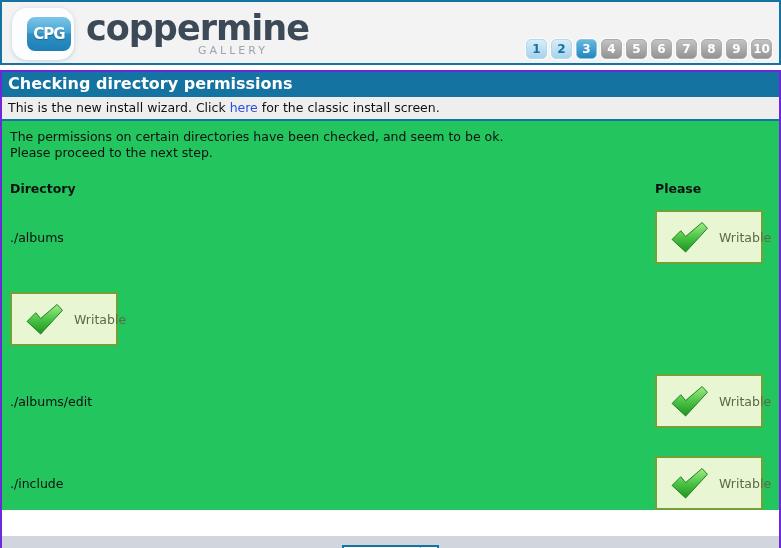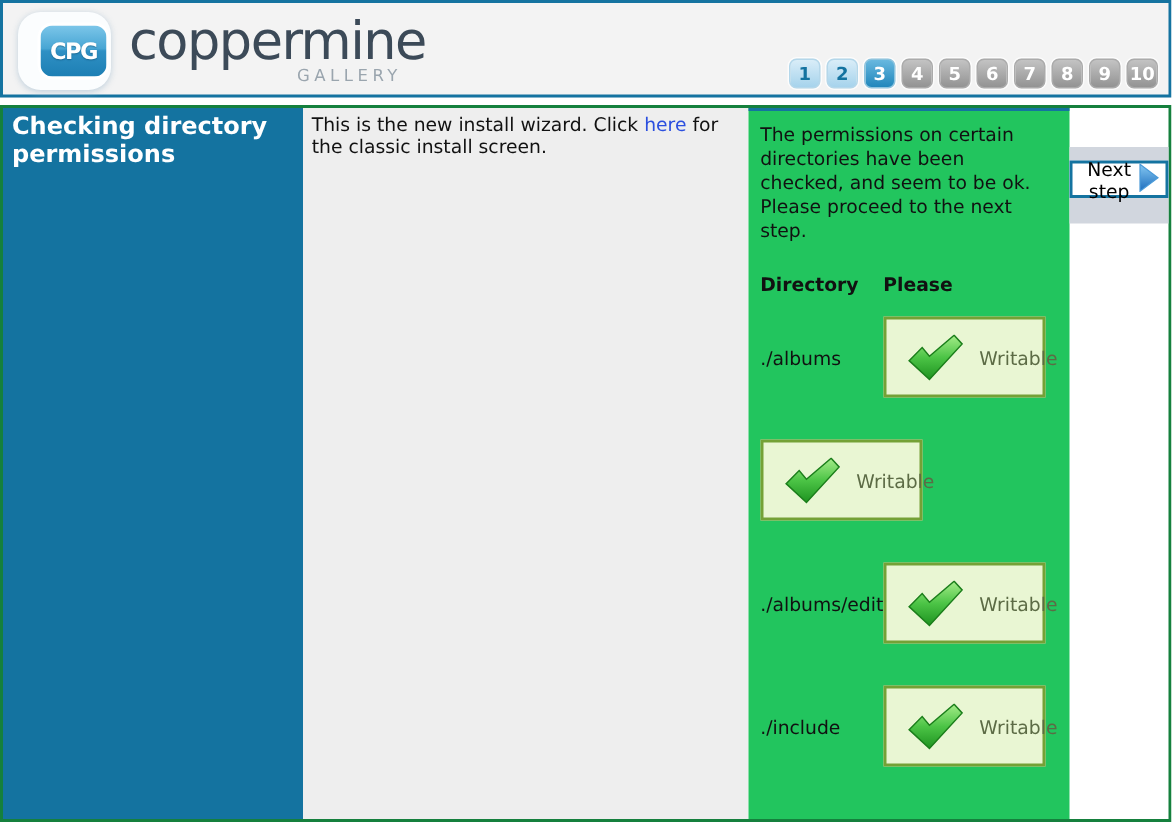--- a/index.html
+++ b/index.html
@@ -10,36 +10,36 @@
   
   .header-box { height:65px; border:2px solid #1473a0; background:#f3f3f3; position:relative; }
   .logo-badge { position:absolute; left:10px; top:6px; width:62px; height:52px;
     background:#fbfdfe; border-radius:15px; box-shadow:0 1px 4px rgba(180,200,215,.8);
     display:flex; align-items:center; justify-content:center; cursor:pointer;padding-left:12px; }
   .logo-inner { width:48px; height:38px; border-radius:10px; border:2px solid #fff;
     background:linear-gradient(#7cc6e9 0%,#48a6d4 45%,#2f90c4 50%,#1d7fb4 100%);
     color:#fff; font-weight:bold; font-size:15px; letter-spacing:-1px;
     display:flex; align-items:center; justify-content:center;
     text-shadow:0 1px 1px rgba(0,60,90,.45); }
-  .brand { position:absolute; left:84px; top:8px; font-size:35px; font-weight:normal;
+  .brand { position:absolute; left:84px; top:8px; font-size:35px; font-weight:bold;
     color:#3c4a58; letter-spacing:-1px; line-height:36px; }
   .brand-sub { position:absolute; left:196px; top:42px; font-size:11px; color:#9aa5ae;
     letter-spacing:3px; }
   .steps { position:absolute; right:7px; bottom:4px; display:flex; gap:4px; }
   .step { width:21px; height:20px; border-radius:5px; display:flex; align-items:center;
     justify-content:center; font-size:12px; font-weight:bold; cursor:pointer;
     box-shadow:0 0 0 1px rgba(255,255,255,.75); }
   .step-completed { background:linear-gradient(#d9edf8,#a6d3ec); color:#1473a0; border:1px solid #b4d7ea; }
   .step-active    { background:linear-gradient(#68b8df,#2187bc); color:#fff; border:1px solid #8ec4de; }
   .step-todo      { background:linear-gradient(#c3c3c3,#939393); color:#fff; border:1px solid #ababab; }
 
   .gap-top { height:5px; background:#fff; }
 
   
-  .content-box { height:478px; border:2px solid #15803d; display:flex; flex-direction:row; }
+  .content-box { height:478px; border:2px solid #6d28d9; display:flex; flex-direction:column; }
   .titlebar { background:#1473a0; color:#fff; font-weight:bold; font-size:16px;
     padding:2px 6px 4px 6px; }
   .infobar { background:#eeeeee; font-size:12.5px; color:#111; padding:3px 6px 4px 6px; }
   .infobar a { color:#2b4fdf; text-decoration:none; cursor:pointer; }
   .gap-mid { height:8px; background:#fff; }
 
   .main { flex:1; background:#22c55e; border-top:2px solid #1473a0; padding:8px 16px 0 8px; }
   .intro p { font-size:12.5px; line-height:16px; color:#111; }
   .table-header { display:flex; margin-top:20px; font-size:12.5px; font-weight:bold; color:#111; }
   .col-dir { flex:1; }

